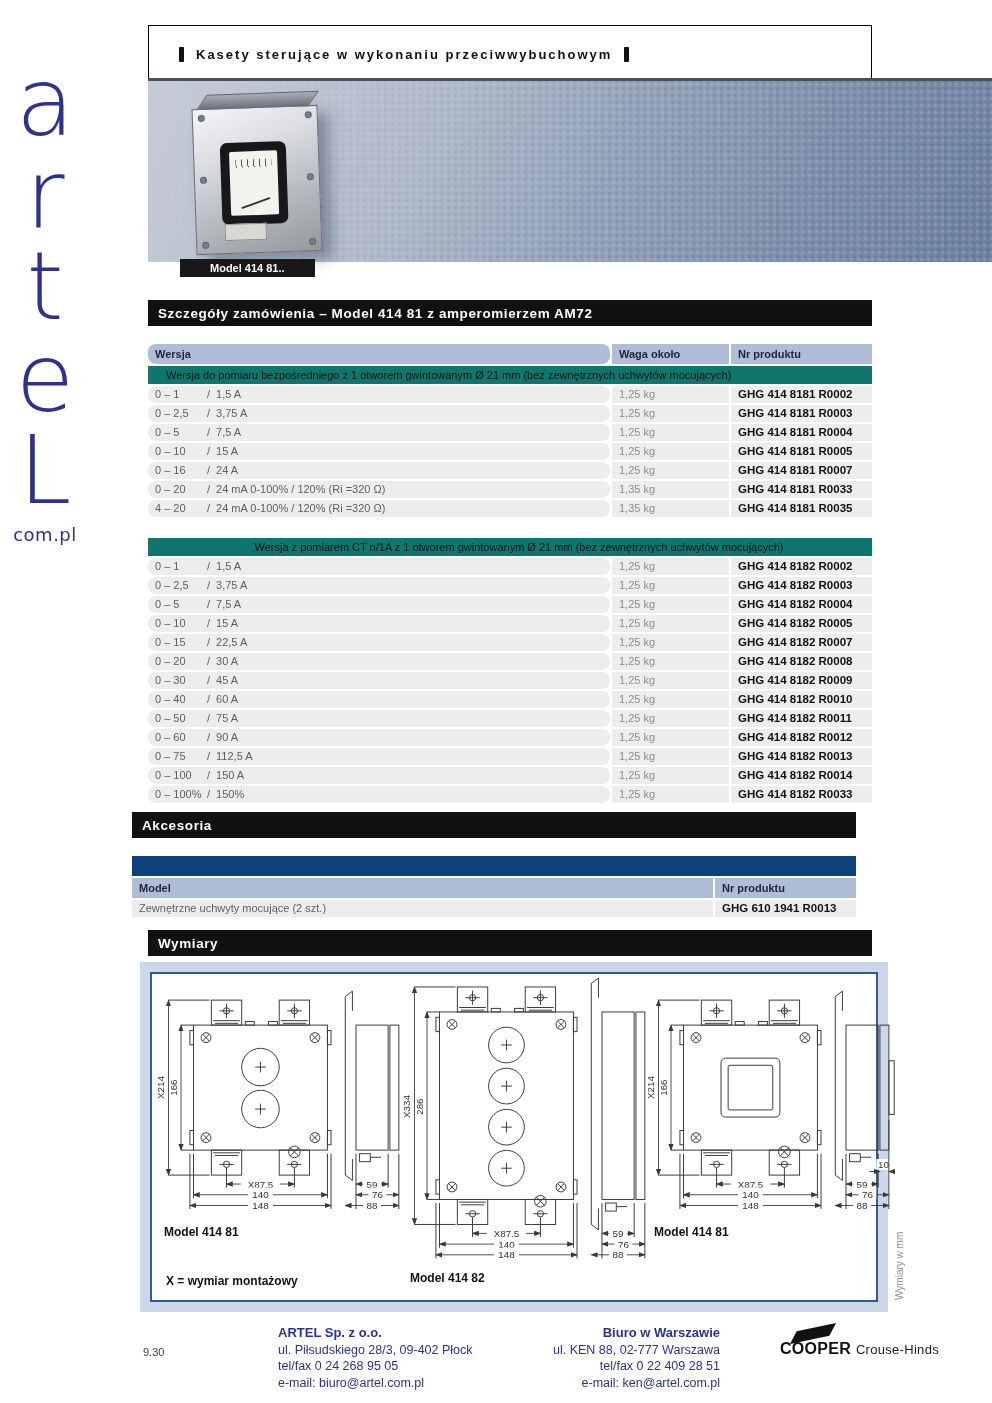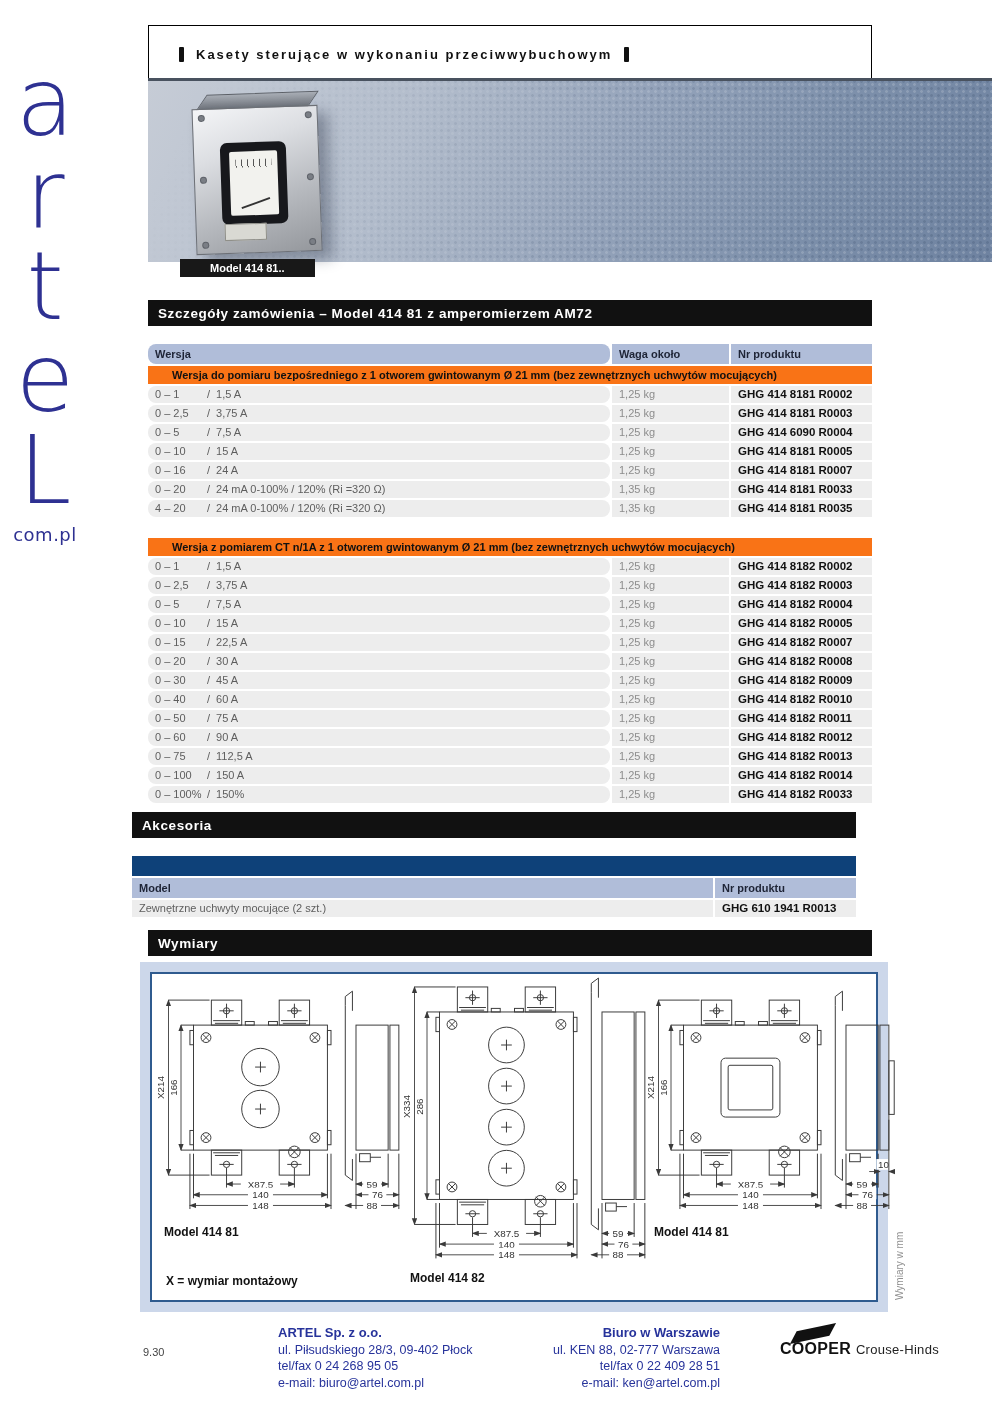--- a/index.html
+++ b/index.html
@@ -55,23 +55,23 @@
   
   .sec-order { position:absolute; left:148px; top:300px; width:724px; }
   .sec-acc   { position:absolute; left:132px; top:812px; width:724px; }
   .thead { display:flex; margin-top:18px; }
   .thead > div { background:#b0bdd9; color:#1e2436; font-weight:bold; font-size:11px;
     height:20px; line-height:20px; padding-left:7px; }
   .col1 { width:462px; margin-right:2px;border-radius:8px; }
   .col2 { width:117px; margin-right:2px; }
   .col3 { flex:1; }
   .acol1 { width:581px; margin-right:2px; }
-  .subheader { margin-top:2px; background:#f97316; color:#111; font-weight:bold;
-    font-size:11px; height:18px; line-height:18px; padding-left:24px; }
-  .subheader.gap { margin-top:21px; }
+  .subheader { margin-top:2px; background:#0f766e; color:#111; font-weight:normal;
+    font-size:11px; height:18px; line-height:18px; padding-left:18px; }
+  .subheader.gap { margin-top:21px;text-align:center; }
   .trow { display:flex; margin-top:2px; }
   .trow > div { background:#ededed; height:17px; line-height:17px; font-size:11px; padding-left:7px; }
   .trow .rng { display:inline-block; min-width:52px; color:#5e5e5e; }
   .trow .sl { color:#5e5e5e; margin-right:6px; }
   .trow .val { color:#5e5e5e; }
   .trow .col2 { color:#8d8d8d; }
   .trow .col3, .trow.acc .col3 { font-weight:bold; color:#111; font-size:11.5px; }
   .trow.acc .acol1 { color:#5e5e5e; }
   .thead.acc { margin-top:2px; }
 
@@ -168,21 +168,21 @@
 
         <div class="trow">
           <div class="col1"><span class="rng">0 – 2,5</span><span class="sl">/</span><span class="val">3,75 A</span></div>
           <div class="col2">1,25 kg</div>
           <div class="col3">GHG 414 8181 R0003</div>
         </div>
 
         <div class="trow">
           <div class="col1"><span class="rng">0 – 5</span><span class="sl">/</span><span class="val">7,5 A</span></div>
           <div class="col2">1,25 kg</div>
-          <div class="col3">GHG 414 6090 R0004</div>
+          <div class="col3">GHG 414 8181 R0004</div>
         </div>
 
         <div class="trow">
           <div class="col1"><span class="rng">0 – 10</span><span class="sl">/</span><span class="val">15 A</span></div>
           <div class="col2">1,25 kg</div>
           <div class="col3">GHG 414 8181 R0005</div>
         </div>
 
         <div class="trow">
           <div class="col1"><span class="rng">0 – 16</span><span class="sl">/</span><span class="val">24 A</span></div>

